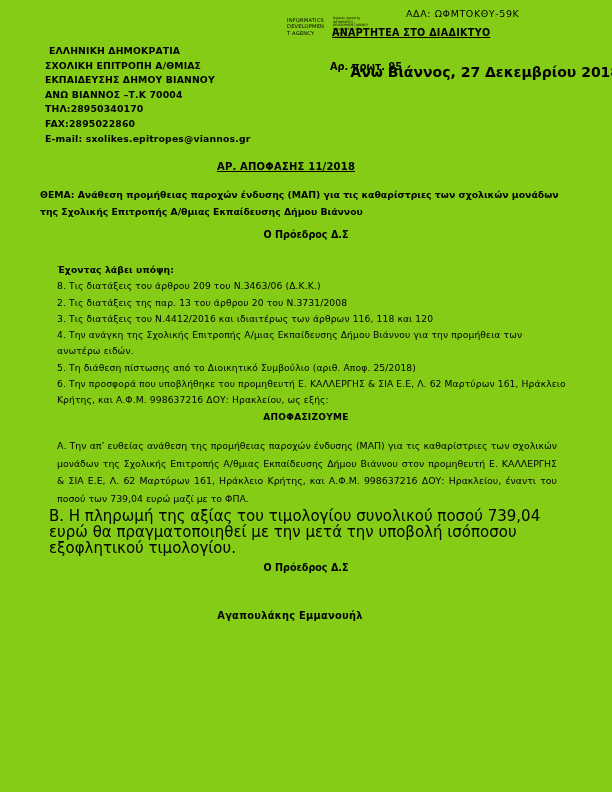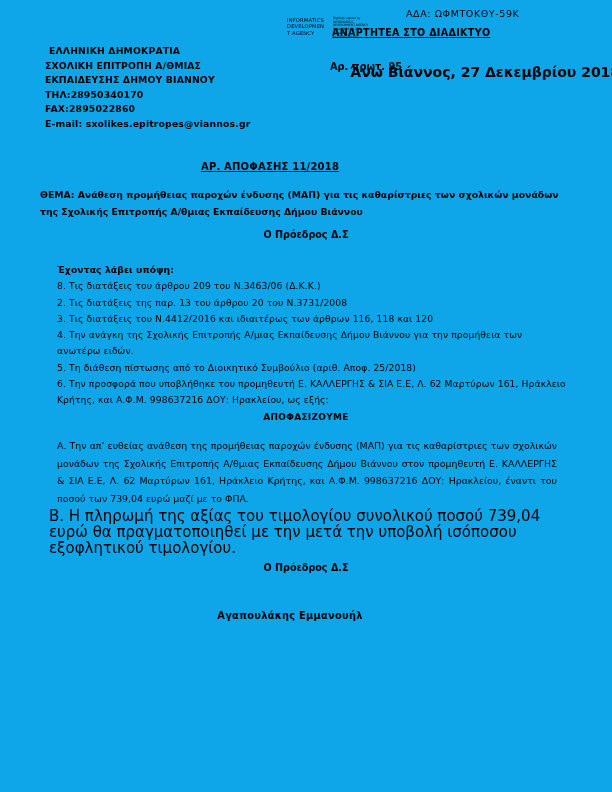--- a/index.html
+++ b/index.html
@@ -13,21 +13,21 @@
     height: 792px;
     position: relative;
     font-family: "DejaVu Sans", sans-serif;
     color: #000000;
     overflow: hidden;
   }
   .page {
     position: relative;
     width: 612px;
     height: 792px;
-    background: #0ea5e9;
+    background: #84cc16;
   }
 
   
   .abs { position: absolute; }
   .nowrap { white-space: nowrap; }
 
   
   .ada {
     left: 406px;
     top: 8px;
@@ -91,21 +91,21 @@
     top: 44px;
     font-size: 9.3px;
     line-height: 14.6px;
     font-weight: bold;
     letter-spacing: 0.15px;
   }
   .issuer div:first-child { padding-left: 4px; }
 
   
   .decnum {
-    left: 0;
+    left: 16px;
     top: 161px;
     width: 540px;
     text-align: center;
     font-size: 10px;
     font-weight: bold;
     letter-spacing: 0.2px;
   }
   .decnum span { text-decoration: underline; }
 
   
@@ -213,20 +213,21 @@
 
   <div class="abs anartitea nowrap">ΑΝΑΡΤΗΤΕΑ ΣΤΟ ΔΙΑΔΙΚΤΥΟ</div>
 
   <div class="abs dateline nowrap">Άνω Βιάννος,  27 Δεκεμβρίου  2018</div>
   <div class="abs protoline nowrap">Αρ. πρωτ. 95</div>
 
   <div class="abs issuer">
     <div>ΕΛΛΗΝΙΚΗ ΔΗΜΟΚΡΑΤΙΑ</div>
     <div>ΣΧΟΛΙΚΗ ΕΠΙΤΡΟΠΗ Α/ΘΜΙΑΣ</div>
     <div>ΕΚΠΑΙΔΕΥΣΗΣ ΔΗΜΟΥ ΒΙΑΝΝΟΥ</div>
+    <div>ΑΝΩ ΒΙΑΝΝΟΣ –Τ.Κ 70004</div>
     <div>ΤΗΛ:28950340170</div>
     <div>FAX:2895022860</div>
     <div>E-mail: sxolikes.epitropes@viannos.gr</div>
   </div>
 
   <div class="abs decnum">
     <span>ΑΡ. ΑΠΟΦΑΣΗΣ 11/2018</span>
   </div>
 
   <div class="abs subject">

